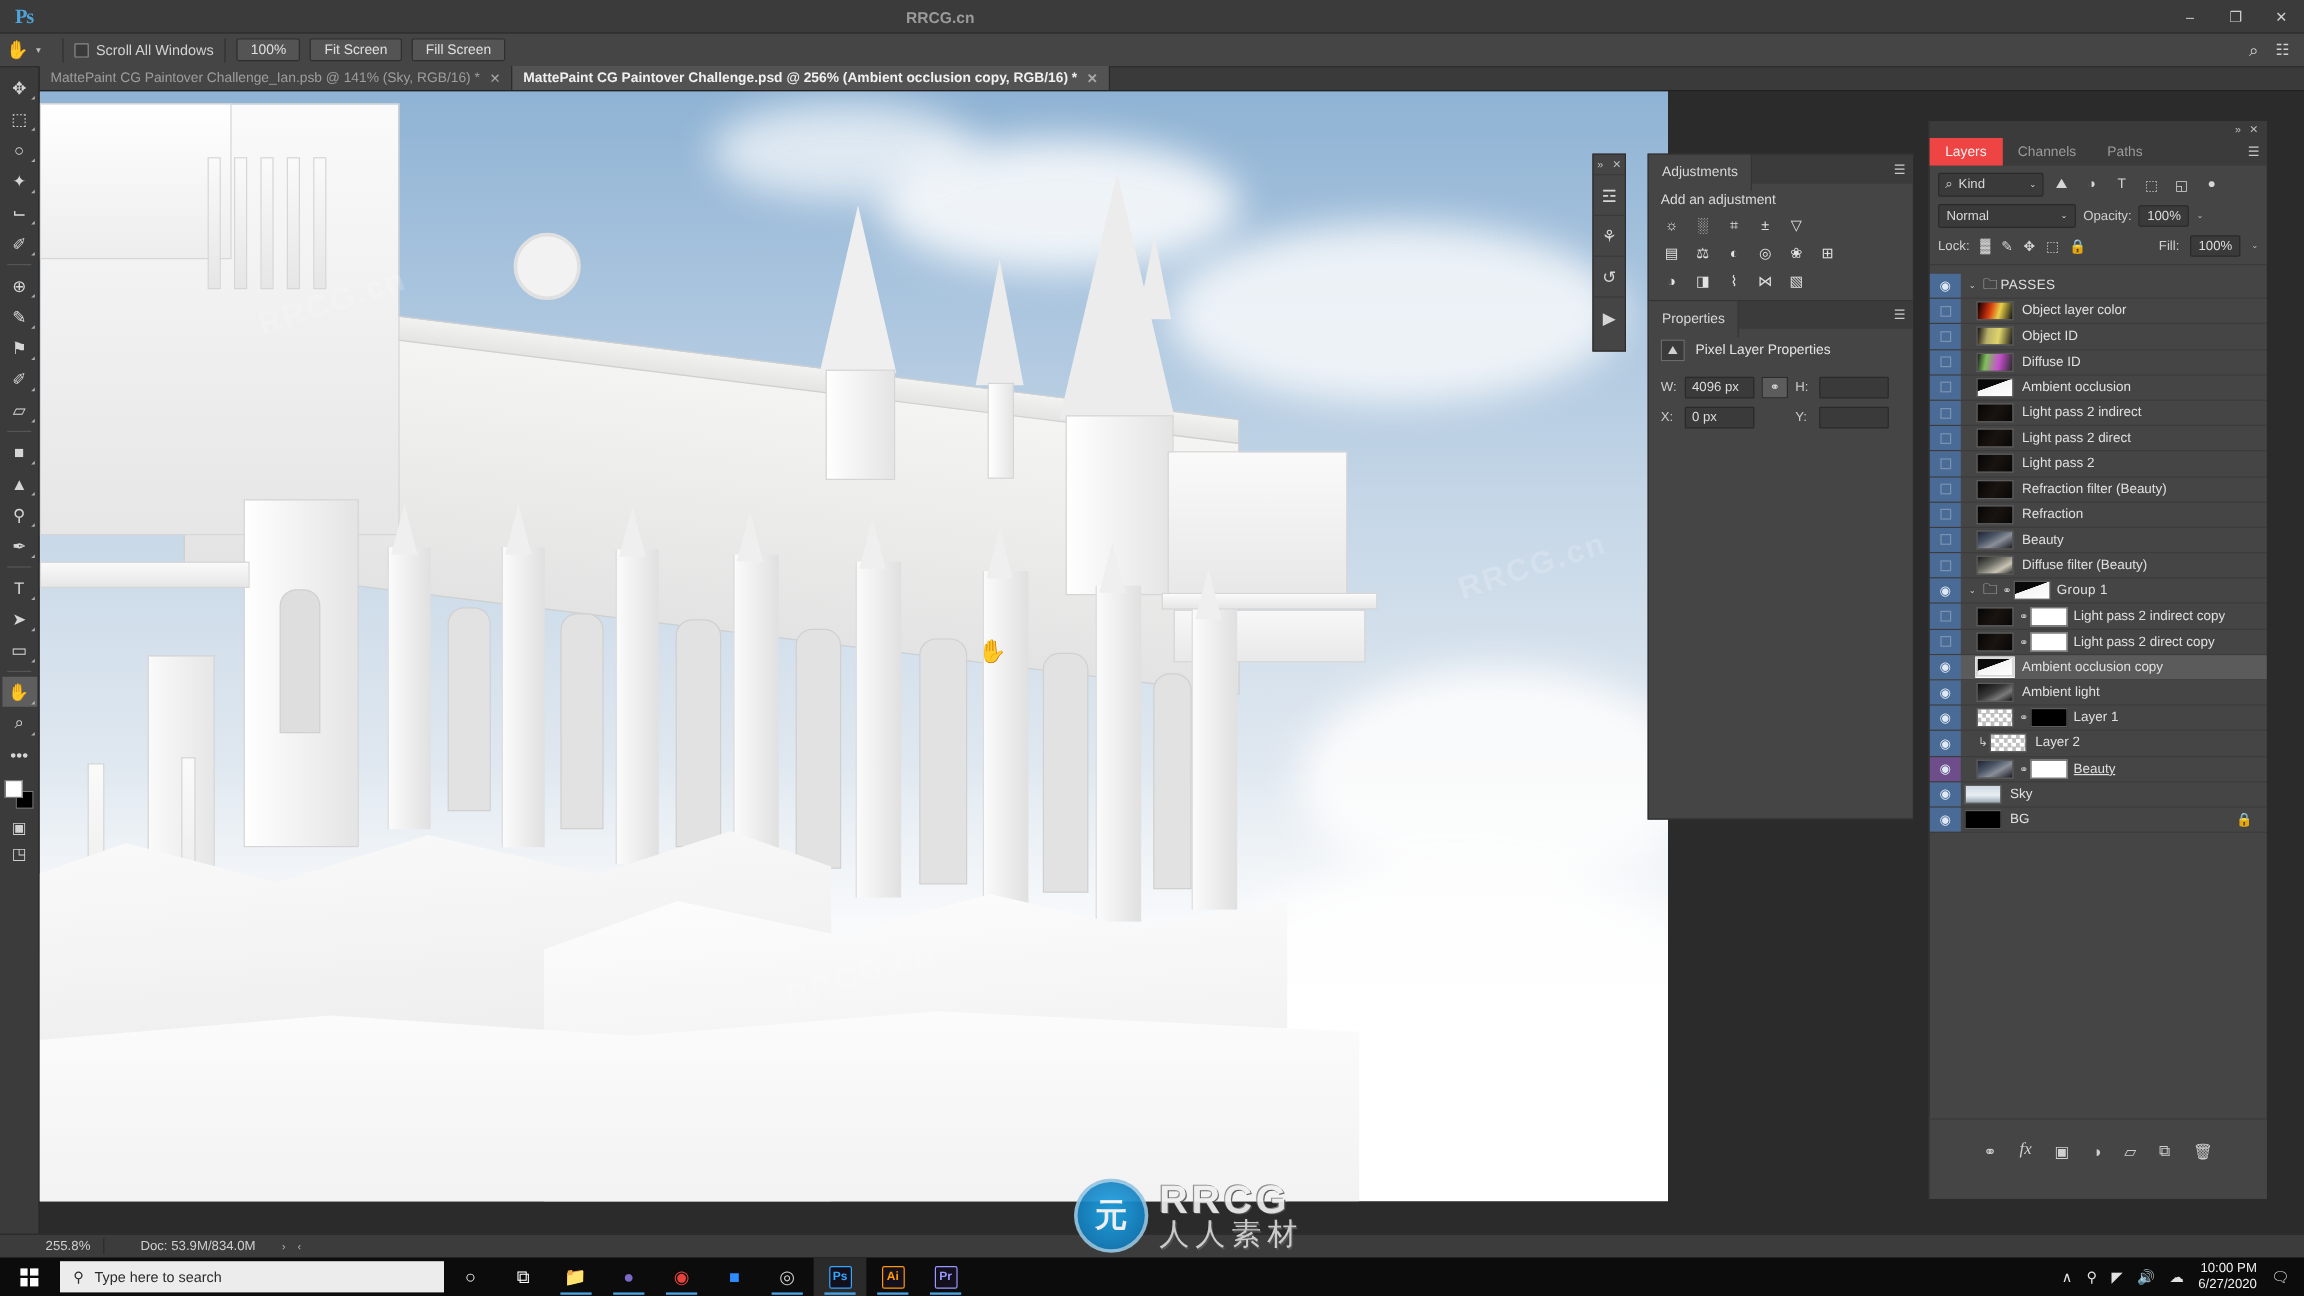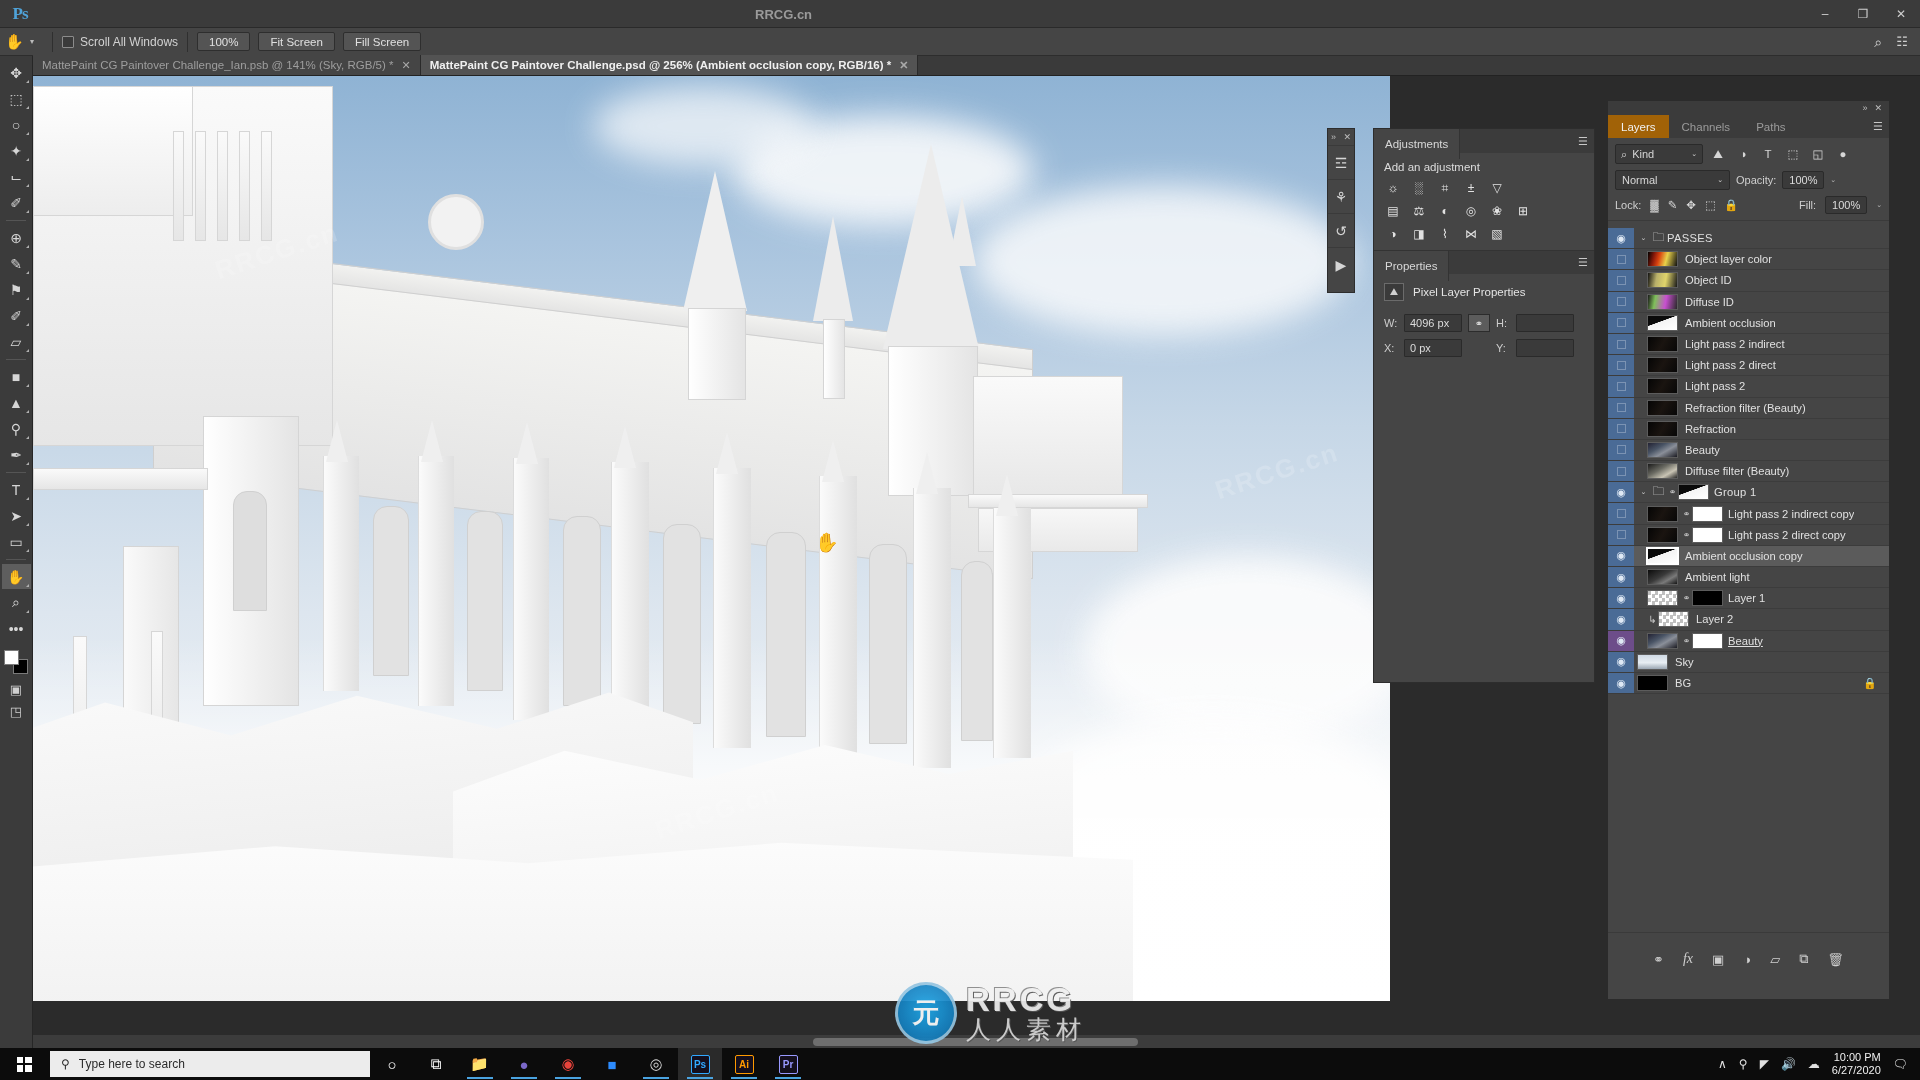--- a/index.html
+++ b/index.html
@@ -187,21 +187,21 @@
 
   
   .layerspanel {
     position:absolute; left:1607px; top:100px; width:283px; height:900px;
     background:#454545; border:1px solid #2b2b2b;
   }
   .lp-topbar { height:14px; background:#3b3b3b; display:flex; justify-content:flex-end;
     align-items:center; gap:7px; padding-right:7px; font-size:9px; color:#bdbdbd; }
   .lp-tabs { display:flex; height:23px; background:#3b3b3b; align-items:stretch; }
   .lp-tab { padding:0 13px; display:flex; align-items:center; font-size:11.5px; }
-  .lp-tab.active { background:#a16207; color:#f0f0f0; }
+  .lp-tab.active { background:#ef4444; color:#f0f0f0; }
   .lp-tab.inactive { color:#9b9b9b;text-align:center; }
   .lp-filter { display:flex; align-items:center; gap:5px; padding:6px 7px 5px; }
   .kind-sel {
     width:88px; height:20px; background:#3a3a3a; border:1px solid #2a2a2a;
     display:flex; align-items:center; gap:5px; padding:0 5px; font-size:11px; color:#d5d5d5;
     border-radius:2px;
   }
   .kind-caret { margin-left:auto; font-size:7px; }
   .filt-ic { width:20px; height:20px; display:flex; align-items:center; justify-content:center;
     font-size:11.5px; color:#d6d6d6; }
@@ -347,21 +347,21 @@
     <div class="opt-sep"></div>
     <div class="opt-btn">100%</div>
     <div class="opt-btn">Fit Screen</div>
     <div class="opt-btn">Fill Screen</div>
     <div class="opt-search">⌕</div>
     <div class="opt-grid">☷</div>
   </div>
 
   <div class="tabstrip" id="tabstrip">
       <div class="doctab">
-        <span>MattePaint CG Paintover Challenge_Ian.psb @ 141% (Sky, RGB/5) *</span>
+        <span>MattePaint CG Paintover Challenge_Ian.psb @ 141% (Sky, RGB/16) *</span>
         <span class="tab-close">✕</span>
       </div>
       <div class="doctab active">
         <span>MattePaint CG Paintover Challenge.psd @ 256% (Ambient occlusion copy, RGB/16) *</span>
         <span class="tab-close">✕</span>
       </div>
     </div>
 
   <div class="toolbar" id="toolbar">
       <div class="tool">✥</div>
@@ -802,20 +802,27 @@
           <div class="lpb fx">fx</div>
           <div class="lpb">▣</div>
           <div class="lpb">◑</div>
           <div class="lpb">▱</div>
           <div class="lpb">⧉</div>
           <div class="lpb">🗑</div>
         </div>
     </div>
   </div>
 
+  <div class="statusbar">
+    <div class="st-zoom">255.8%</div>
+    <div class="st-sep"></div>
+    <div class="st-doc">Doc: 53.9M/834.0M</div>
+    <div class="st-arrow">›</div>
+    <div class="st-arrow" style="margin-left:10px">‹</div>
+  </div>
 
   <div class="wm-center">
     <div class="wm-badge">元</div>
     <div class="wm-txt">
       <div class="wm-rrcg">RRCG</div>
       <div class="wm-cn">人人素材</div>
     </div>
   </div>
 
   <div class="taskbar">

